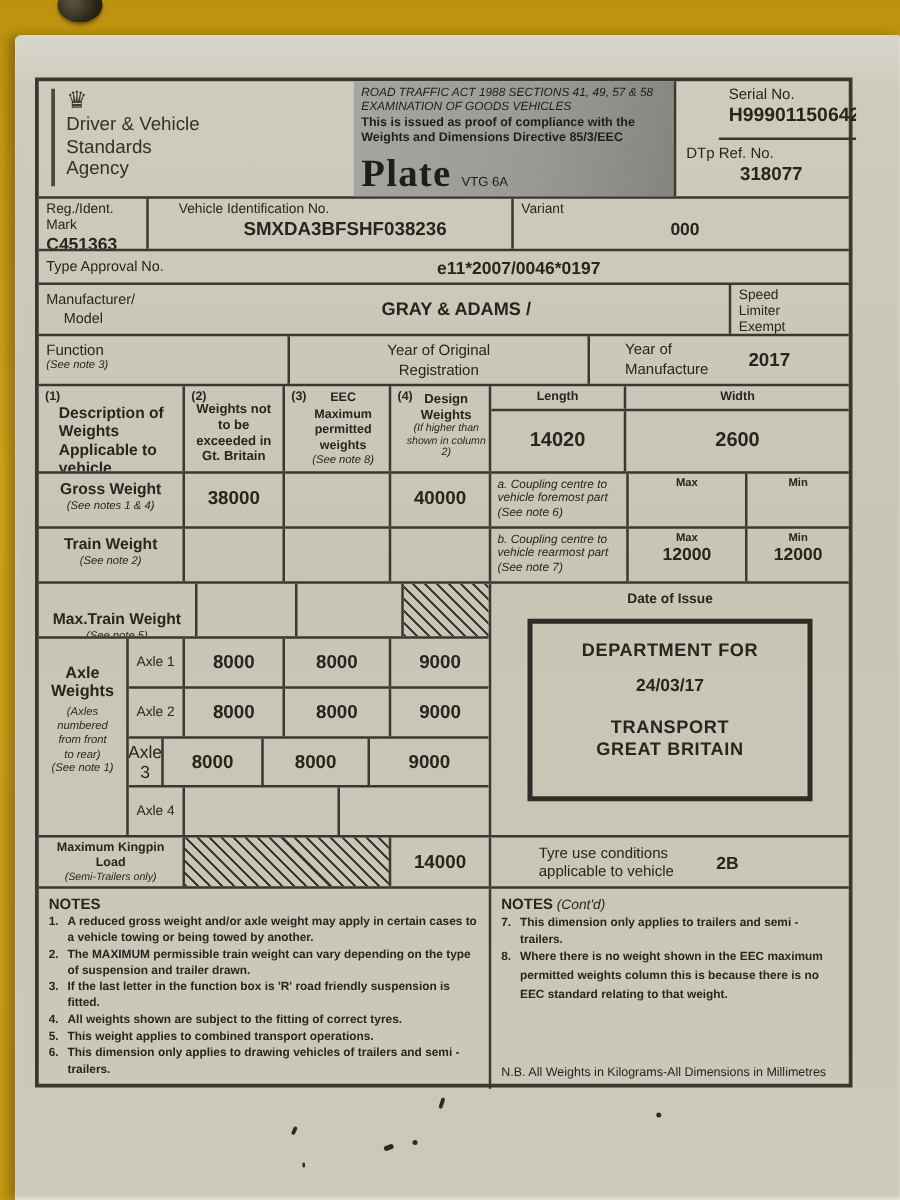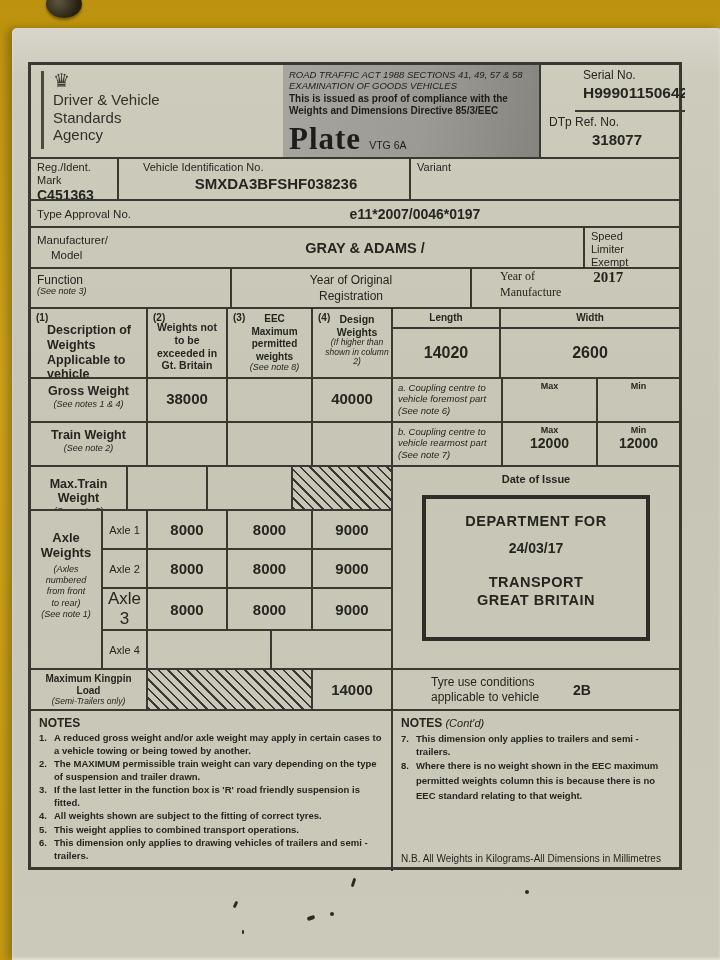--- a/index.html
+++ b/index.html
@@ -94,20 +94,21 @@
       <div class="c br" style="width:88px;padding:2px 4px 0 6px;">
         <div class="lbl">Reg./Ident. Mark</div>
         <div class="b" style="font-size:14px;margin-top:1px;">C451363</div>
       </div>
       <div class="c br" style="width:292px;padding:2px 0 0 24px;">
         <div class="lbl">Vehicle Identification No.</div>
         <div class="b ctr" style="font-size:15px;margin-top:1px;">SMXDA3BFSHF038236</div>
       </div>
       <div class="c" style="flex:1;padding:2px 0 0 6px;">
         <div class="lbl">Variant</div>
+        <div class="b ctr" style="font-size:14px;margin-top:1px;">000</div>
       </div>
     </div>
 
     <div class="row bb" style="height:27px;align-items:center;">
       <div class="c" style="width:120px;padding-left:6px;font-size:11.5px;">Type Approval No.</div>
       <div class="c b ctr" style="flex:1;font-size:14px;">e11*2007/0046*0197</div>
     </div>
 
     <div class="row bb" style="height:41px;">
       <div class="c br" style="width:554px;display:flex;align-items:center;">
@@ -126,21 +127,21 @@
 
     <div class="row bb" style="height:40px;">
       <div class="c br" style="width:201px;padding:4px 0 0 6px;">
         <div style="font-size:12px;">Function</div>
         <div class="note-sm">(See note 3)</div>
       </div>
       <div class="c br ctr" style="width:240px;padding-top:4px;font-size:12px;line-height:1.3;">
         <div>Year of Original</div>
         <div>Registration</div>
       </div>
-      <div class="c" style="flex:1;display:flex;align-items:flex-start;font-family:Liberation Serif, serif;">
+      <div class="c" style="flex:1;display:flex;align-items:center;">
         <div style="padding-left:28px;font-size:12px;line-height:1.3;">
           <div>Year of</div>
           <div>Manufacture</div>
         </div>
         <div class="b" style="font-size:15px;margin-left:32px;">2017</div>
       </div>
     </div>
 
     <div class="row bb" style="height:70px;">
       <div class="c br" style="width:117px;padding:14px 4px 0 16px;">
@@ -213,21 +214,21 @@
       </div>
       <div class="c" style="flex:1;">
         <div class="b ctr" style="font-size:9px;padding-top:2px;">Min</div>
         <div class="b ctr" style="font-size:14px;">12000</div>
       </div>
     </div>
 
     <div class="row" style="height:201px;">
       <div class="c br" style="width:362px;display:flex;flex-direction:column;">
         <div class="row bb" style="height:44px;">
-          <div class="c br ctr" style="width:97px;padding-top:10px;">
+          <div class="c br ctr" style="width:127px;padding-top:21px;">
             <div class="b" style="font-size:12.5px;">Max.Train Weight</div>
             <div class="note-sm" style="margin-top:2px;">(See note 5)</div>
           </div>
           <div class="c br" style="width:80px;"></div>
           <div class="c br" style="width:85px;"></div>
           <div class="c hatch" style="flex:1;"></div>
         </div>
         <div class="row" style="flex:1;">
           <div class="c br ctr" style="width:72px;padding-top:20px;">
             <div class="b" style="font-size:13px;line-height:1.15;">
@@ -249,21 +250,21 @@
               <div class="c br val ctr" style="width:85px;height:100%;display:flex;align-items:center;justify-content:center;">8000</div>
               <div class="c val ctr" style="flex:1;height:100%;display:flex;align-items:center;justify-content:center;">9000</div>
             </div>
             <div class="row bb" style="flex:1;align-items:center;">
               <div class="c br ctr" style="width:45px;font-size:11px;height:100%;display:flex;align-items:center;justify-content:center;">Axle 2</div>
               <div class="c br val ctr" style="width:80px;height:100%;display:flex;align-items:center;justify-content:center;">8000</div>
               <div class="c br val ctr" style="width:85px;height:100%;display:flex;align-items:center;justify-content:center;">8000</div>
               <div class="c val ctr" style="flex:1;height:100%;display:flex;align-items:center;justify-content:center;">9000</div>
             </div>
             <div class="row bb" style="flex:1;align-items:center;">
-              <div class="c br ctr" style="width:45px;font-size:17px;height:100%;display:flex;align-items:center;justify-content:center;">Axle 3</div>
+              <div class="c br ctr" style="width:28px;font-size:14px;height:100%;display:flex;align-items:center;justify-content:center;">Axle 3</div>
               <div class="c br val ctr" style="width:80px;height:100%;display:flex;align-items:center;justify-content:center;">8000</div>
               <div class="c br val ctr" style="width:85px;height:100%;display:flex;align-items:center;justify-content:center;">8000</div>
               <div class="c val ctr" style="flex:1;height:100%;display:flex;align-items:center;justify-content:center;">9000</div>
             </div>
             <div class="row" style="flex:1;align-items:center;gap:44px;">
               <div class="c br ctr" style="width:45px;font-size:11px;height:100%;display:flex;align-items:center;justify-content:center;">Axle 4</div>
               <div class="c br" style="width:80px;height:100%;"></div>
               <div class="c br" style="width:85px;height:100%;"></div>
               <div class="c" style="flex:1;height:100%;"></div>
             </div>

